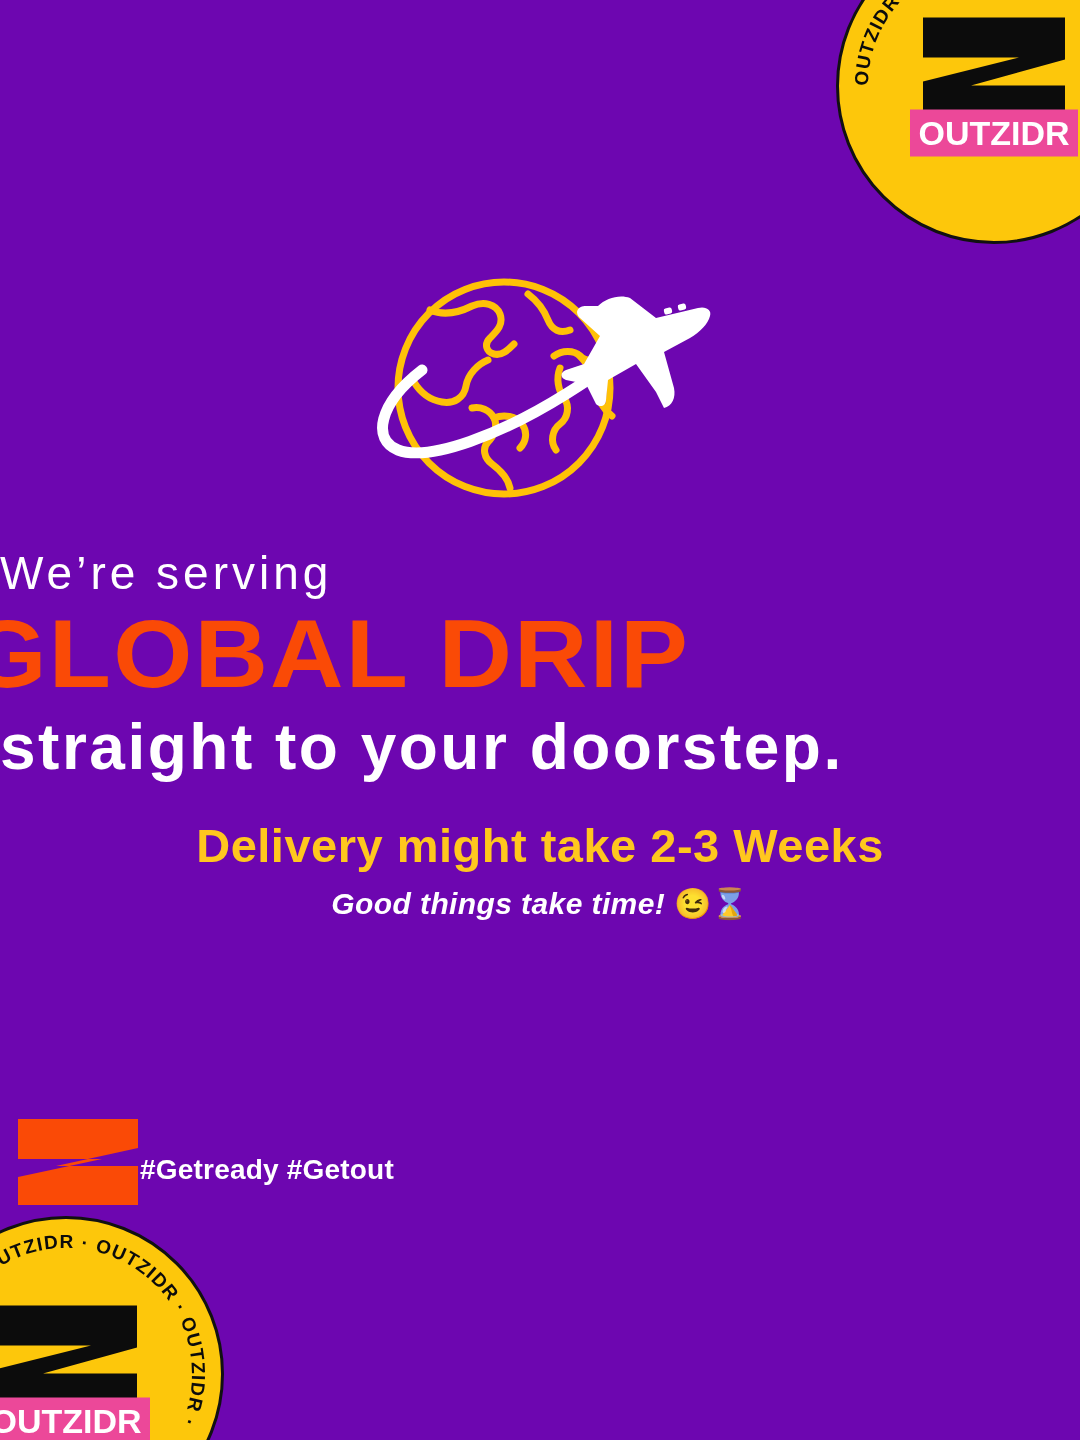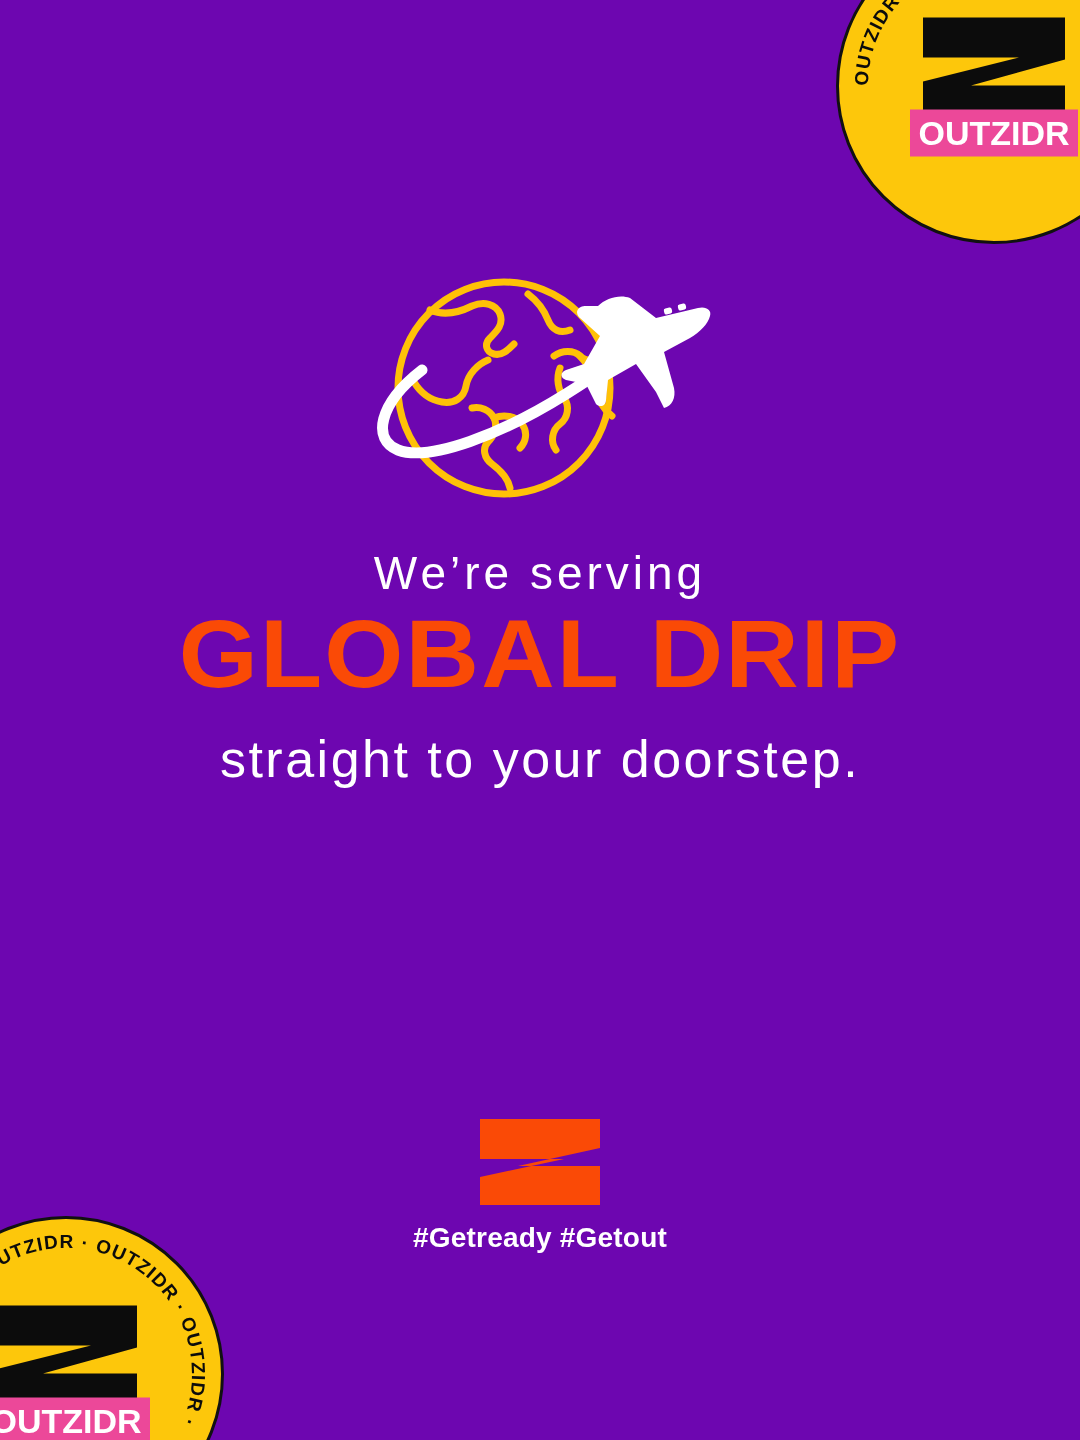--- a/index.html
+++ b/index.html
@@ -85,46 +85,46 @@
     height: 232px;
   }
   .hero-art svg { width: 100%; height: 100%; display: block; }
 
   
   .copy {
     position: absolute;
     left: 0;
     right: 0;
     top: 548px;
-    text-align: center;
+    text-align: left;
   }
   .line-serving {
     color: #ffffff;
     font-size: 46px;
     font-weight: 300;
     letter-spacing: 4px;
     line-height: 1.12;
   }
   .line-global {
     color: #fa4a06;
     font-size: 96px;
     font-weight: 700;
     letter-spacing: 2px;
     line-height: 1.0;
     margin: 6px 0 2px 0;
     transform: scaleX(1.06);
     font-stretch: condensed;
   }
   .line-doorstep {
     color: #ffffff;
-    font-size: 52px;
-    font-weight: 400;
+    font-size: 64px;
+    font-weight: 700;
     letter-spacing: 2.5px;
     line-height: 1.15;
-    margin-top: 28px;
+    margin-top: 9px;
   }
 
   .delivery-block {
     position: absolute;
     left: 0;
     right: 0;
     top: 820px;
     text-align: center;
   }
   .line-delivery {
@@ -140,25 +140,25 @@
     font-weight: 700;
     font-style: italic;
     letter-spacing: 0.4px;
     margin-top: 14px;
   }
   .emoji { font-style: normal; letter-spacing: 0; }
 
   
   .footer {
     position: absolute;
-    left: 0;
+    left: 16px;
     right: 0;
     top: 1118px;
     display: flex;
-    flex-direction: column;
+    flex-direction: row;
     align-items: center;
   }
   .brand-z {
     width: 124px;
     height: 88px;
   }
   .brand-z svg { width: 100%; height: 100%; display: block; }
   .hashtags {
     margin-top: 16px;
     color: #ffffff;
@@ -217,20 +217,27 @@
       </g>
     </svg>
   </div>
 
   <div class="copy">
     <div class="line-serving">We’re serving</div>
     <div class="line-global">GLOBAL DRIP</div>
     <div class="line-doorstep">straight to your doorstep.</div>
   </div>
 
+  <div class="delivery-block">
+    <div class="line-delivery">Delivery might take 2-3 Weeks</div>
+    <div class="line-tagline">
+      <span>Good things take time!</span>
+      <span class="emoji">😉⌛</span>
+    </div>
+  </div>
 
   <div class="footer">
     <div class="brand-z">
       <svg viewBox="0 0 124 88" aria-hidden="true">
         <polygon points="2,1 122,1 122,30 40,48 122,48 122,87 2,87 2,59 86,41 2,41" fill="#fa4a06"></polygon>
       </svg>
     </div>
     <div class="hashtags">#Getready #Getout</div>
   </div>
 

